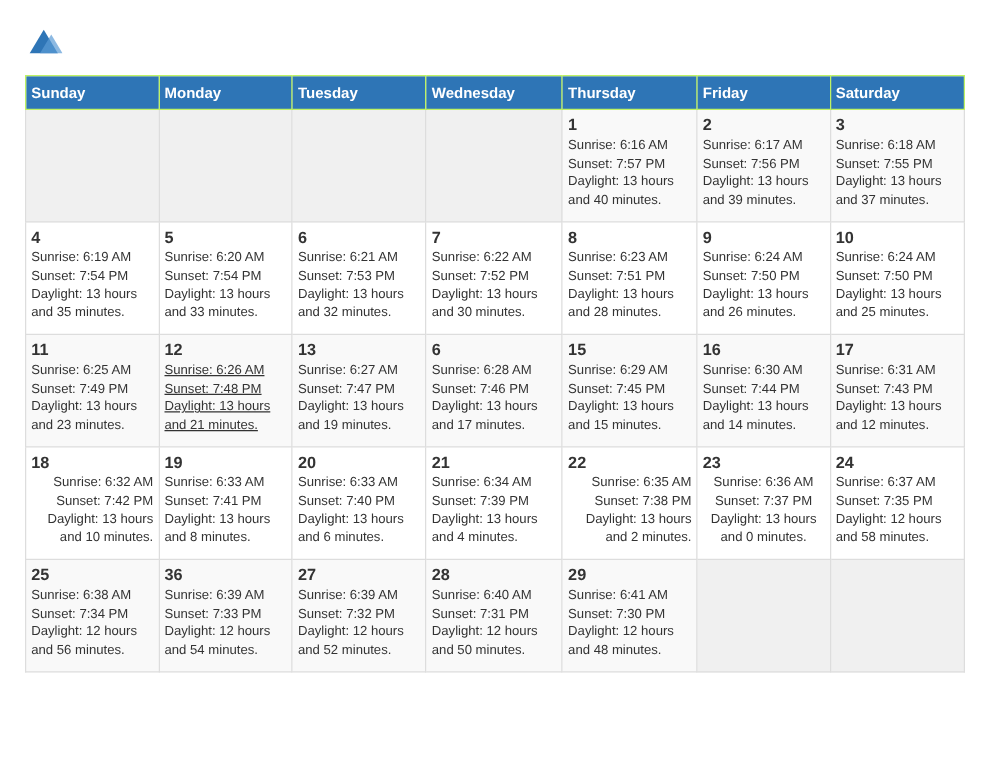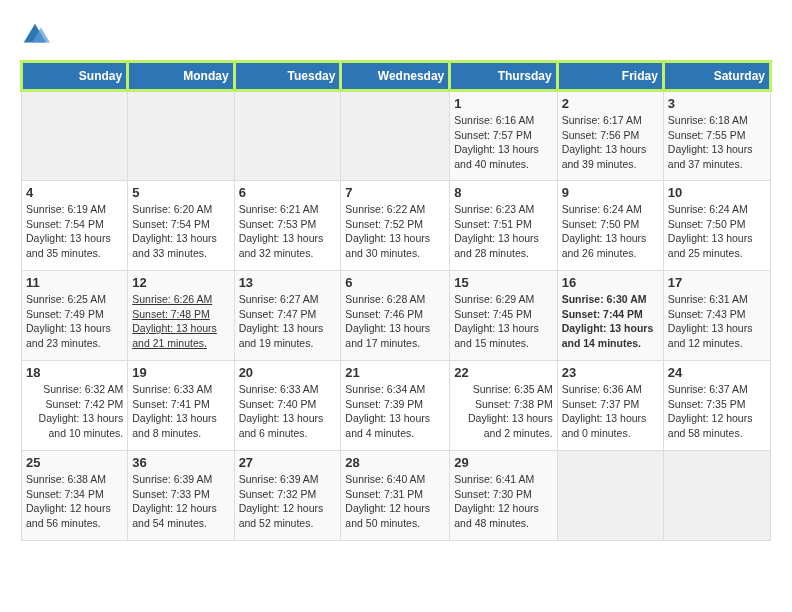--- a/index.html
+++ b/index.html
@@ -50,24 +50,24 @@
       width: 100%;
       border-collapse: collapse;
       font-size: 11px;
     }
     thead tr {
       background-color: #2e75b6;
       color: #fff;
     }
     thead th {
       padding: 6px 4px;
-      text-align: right;
+      text-align: left;
       font-size: 12px;
       font-weight: bold;
-      border: 3px solid #bef264;
+      border: 1px solid #bef264;
     }
     tbody tr {
       border-bottom: 1px solid #ccc;
     }
     tbody td {
       vertical-align: top;
       padding: 4px 4px;
       border: 1px solid #ddd;
       width: 113px;
       min-height: 80px;
@@ -237,21 +237,21 @@
         </td>
         <td>
           <span class="day-number">15</span>
           <div class="day-info" style="white-space: pre-line;">Sunrise: 6:29 AM
 Sunset: 7:45 PM
 Daylight: 13 hours
 and 15 minutes.</div>
         </td>
         <td>
           <span class="day-number">16</span>
-          <div class="day-info" style="white-space: pre-line; font-weight: bold;">Sunrise: 6:30 AM
+          <div class="day-info" style="white-space: pre-line;">Sunrise: 6:30 AM
 Sunset: 7:44 PM
 Daylight: 13 hours
 and 14 minutes.</div>
         </td>
         <td>
           <span class="day-number">17</span>
           <div class="day-info" style="white-space: pre-line;">Sunrise: 6:31 AM
 Sunset: 7:43 PM
 Daylight: 13 hours
 and 12 minutes.</div>
@@ -288,21 +288,21 @@
         </td>
         <td>
           <span class="day-number">22</span>
           <div class="day-info" style="white-space: pre-line; text-align: right;">Sunrise: 6:35 AM
 Sunset: 7:38 PM
 Daylight: 13 hours
 and 2 minutes.</div>
         </td>
         <td>
           <span class="day-number">23</span>
-          <div class="day-info" style="white-space: pre-line;">Sunrise: 6:36 AM
+          <div class="day-info" style="white-space: pre-line; text-align: center;">Sunrise: 6:36 AM
 Sunset: 7:37 PM
 Daylight: 13 hours
 and 0 minutes.</div>
         </td>
         <td>
           <span class="day-number">24</span>
           <div class="day-info" style="white-space: pre-line;">Sunrise: 6:37 AM
 Sunset: 7:35 PM
 Daylight: 12 hours
 and 58 minutes.</div>

